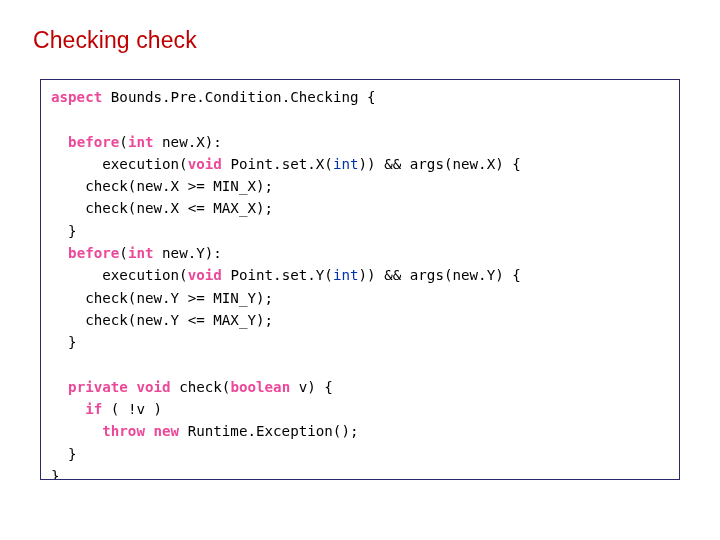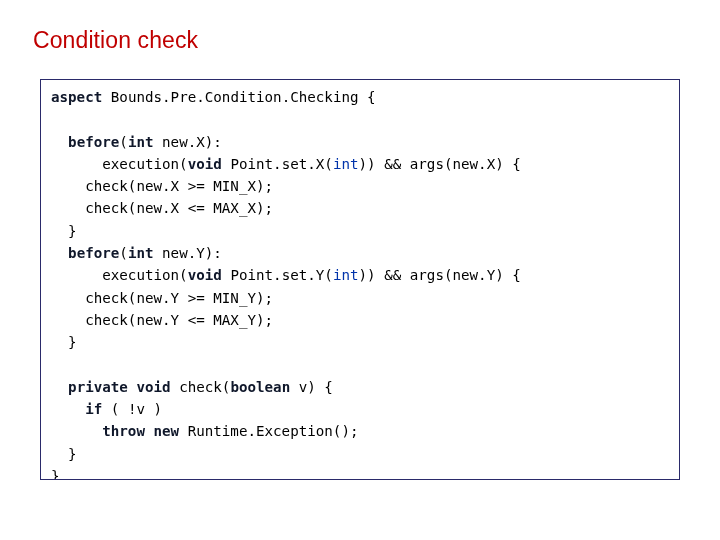--- a/index.html
+++ b/index.html
@@ -46,34 +46,34 @@
     line-height: 22.3px;
     color: #000000;
     padding: 6px 0 0 10px;
     white-space: pre;
   }
   .code .line {
     white-space: pre;
     height: 22.3px;
   }
   .kw {
-    color: #0f172a;
+    color: #ec4899;
     font-weight: bold;
   }
   .kw2 {
     color: #0033aa;
   }
   .blank {
     height: 22.3px;
   }
 </style>
 </head>
 <body>
 
 <div class="slide">
 
-  <div class="slide-title">Condition check</div>
+  <div class="slide-title">Checking check</div>
 
   <div class="code-box">
     <div class="code" id="code-body"><div class="line"><span class="kw">aspect </span><span>Bounds.Pre.Condition.Checking {</span></div><div class="line blank"> </div><div class="line"><span>  </span><span class="kw">before</span><span>(</span><span class="kw">int</span><span> new.X):</span></div><div class="line"><span>      execution(</span><span class="kw">void</span><span> Point.set.X(</span><span class="kw2">int</span><span>)) &amp;&amp; args(new.X) {</span></div><div class="line"><span>    check(new.X &gt;= MIN_X);</span></div><div class="line"><span>    check(new.X &lt;= MAX_X);</span></div><div class="line"><span>  }</span></div><div class="line"><span>  </span><span class="kw">before</span><span>(</span><span class="kw">int</span><span> new.Y):</span></div><div class="line"><span>      execution(</span><span class="kw">void</span><span> Point.set.Y(</span><span class="kw2">int</span><span>)) &amp;&amp; args(new.Y) {</span></div><div class="line"><span>    check(new.Y &gt;= MIN_Y);</span></div><div class="line"><span>    check(new.Y &lt;= MAX_Y);</span></div><div class="line"><span>  }</span></div><div class="line blank"> </div><div class="line"><span>  </span><span class="kw">private void</span><span> check(</span><span class="kw">boolean</span><span> v) {</span></div><div class="line"><span>    </span><span class="kw">if</span><span> ( !v )</span></div><div class="line"><span>      </span><span class="kw">throw new</span><span> Runtime.Exception();</span></div><div class="line"><span>  }</span></div><div class="line"><span>}</span></div></div>
   </div>
 
 </div>
 
 </body></html>

